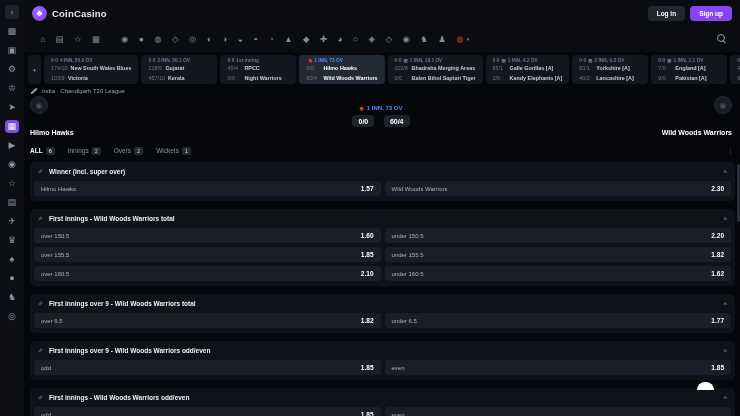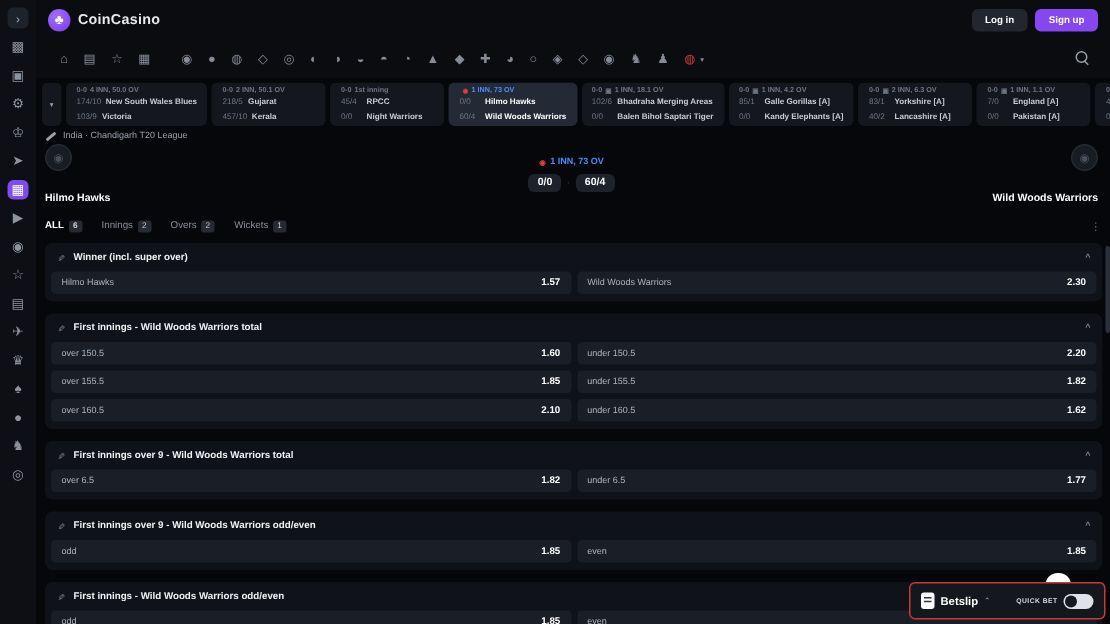--- a/index.html
+++ b/index.html
@@ -589,24 +589,14 @@
                 </div>
               </div>
             </div>
         </section>
       </div>
   </main>
 
   <div class="scroll-thumb"></div>
 
   <div class="popover-arc"></div>
-  <div class="betslip">
-    <span class="betslip-icon"></span>
-    <span class="betslip-label">Betslip</span>
-    <span class="betslip-caret">⌃</span>
-    <span class="spacer"></span>
-    <span class="quickbet-label">QUICK BET</span>
-    <span class="toggle">
-      <span class="toggle-knob"></span>
-    </span>
-  </div>
 
 </div>
 
 </body></html>

